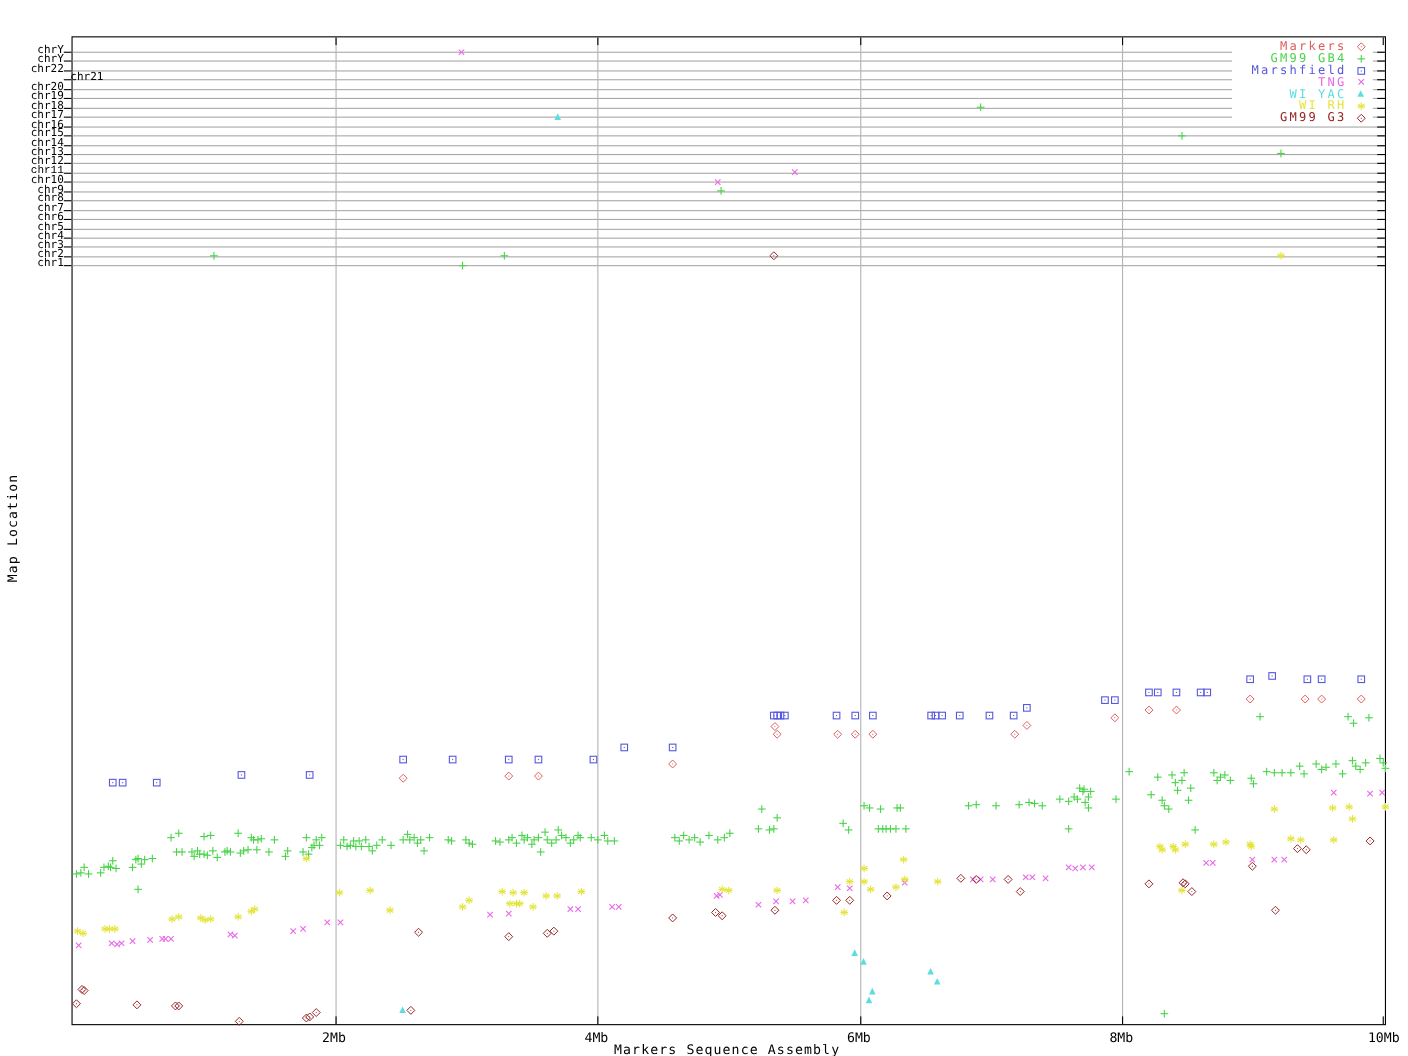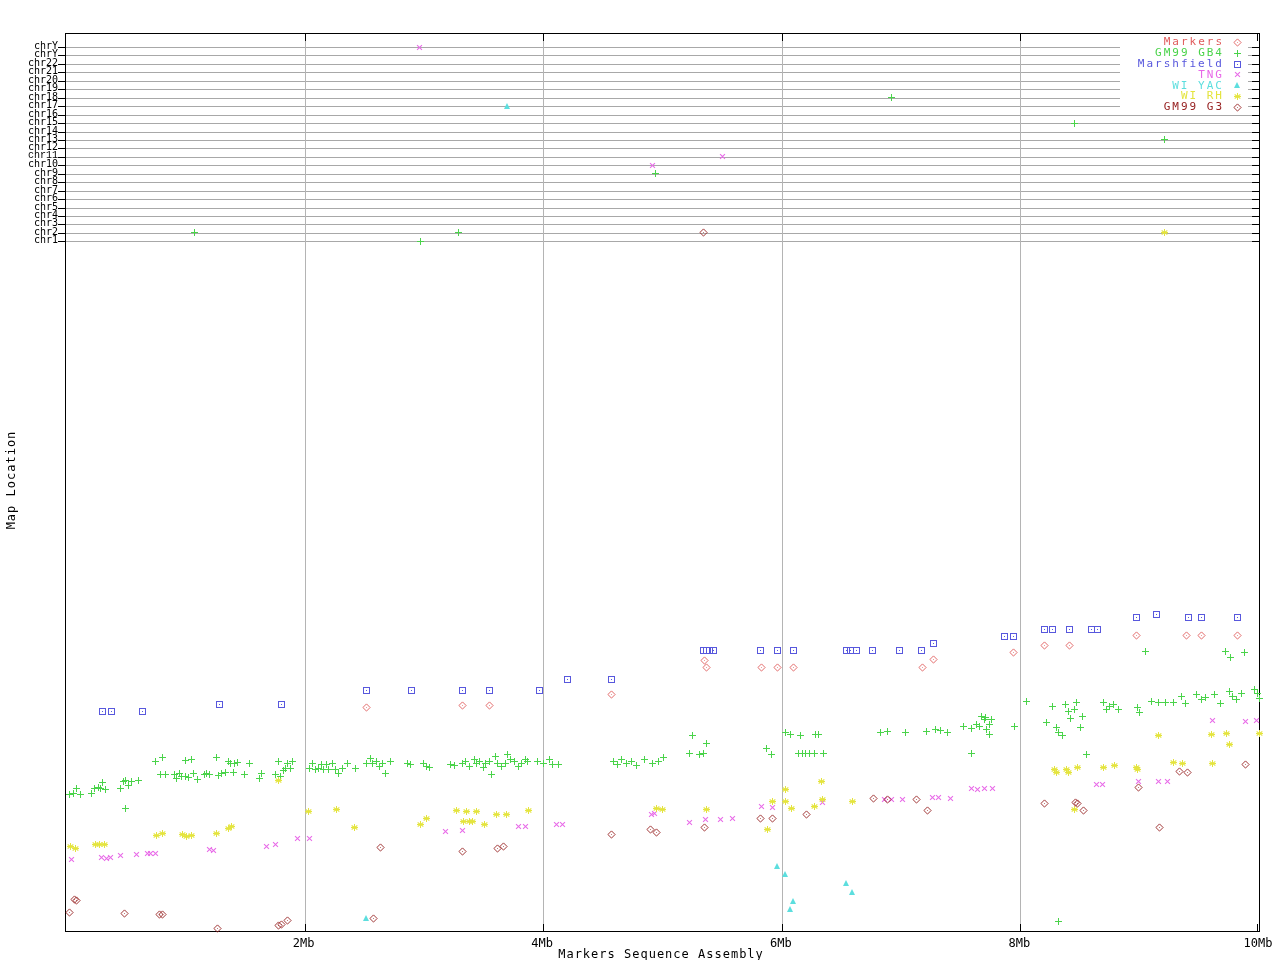--- a/index.html
+++ b/index.html
@@ -1756,21 +1756,21 @@
             <i></i>
           </span>
         </span>
       </div>
     </div>
   <div class="xlabel">Markers Sequence Assembly</div>
   <div class="ylabel">Map Location</div>
 <div class="chrlabel" style="top: 42px;">chrY</div>
     <div class="chrlabel" style="top: 50.452px;">chrY</div>
     <div class="chrlabel" style="top: 58.904px;">chr22</div>
-    <div class="chrlabel" style="top: 67.356px;">chr21</div>
+    <div class="chrlabel" style="top: 67.356px; padding-left: 36px;">chr21</div>
     <div class="chrlabel" style="top: 75.808px;">chr20</div>
     <div class="chrlabel" style="top: 84.26px;">chr19</div>
     <div class="chrlabel" style="top: 92.712px;">chr18</div>
     <div class="chrlabel" style="top: 101.164px;">chr17</div>
     <div class="chrlabel" style="top: 109.616px;">chr16</div>
     <div class="chrlabel" style="top: 118.068px;">chr15</div>
     <div class="chrlabel" style="top: 126.52px;">chr14</div>
     <div class="chrlabel" style="top: 134.972px;">chr13</div>
     <div class="chrlabel" style="top: 143.424px;">chr12</div>
     <div class="chrlabel" style="top: 151.876px; font-family: Liberation Mono, monospace;">chr11</div>

